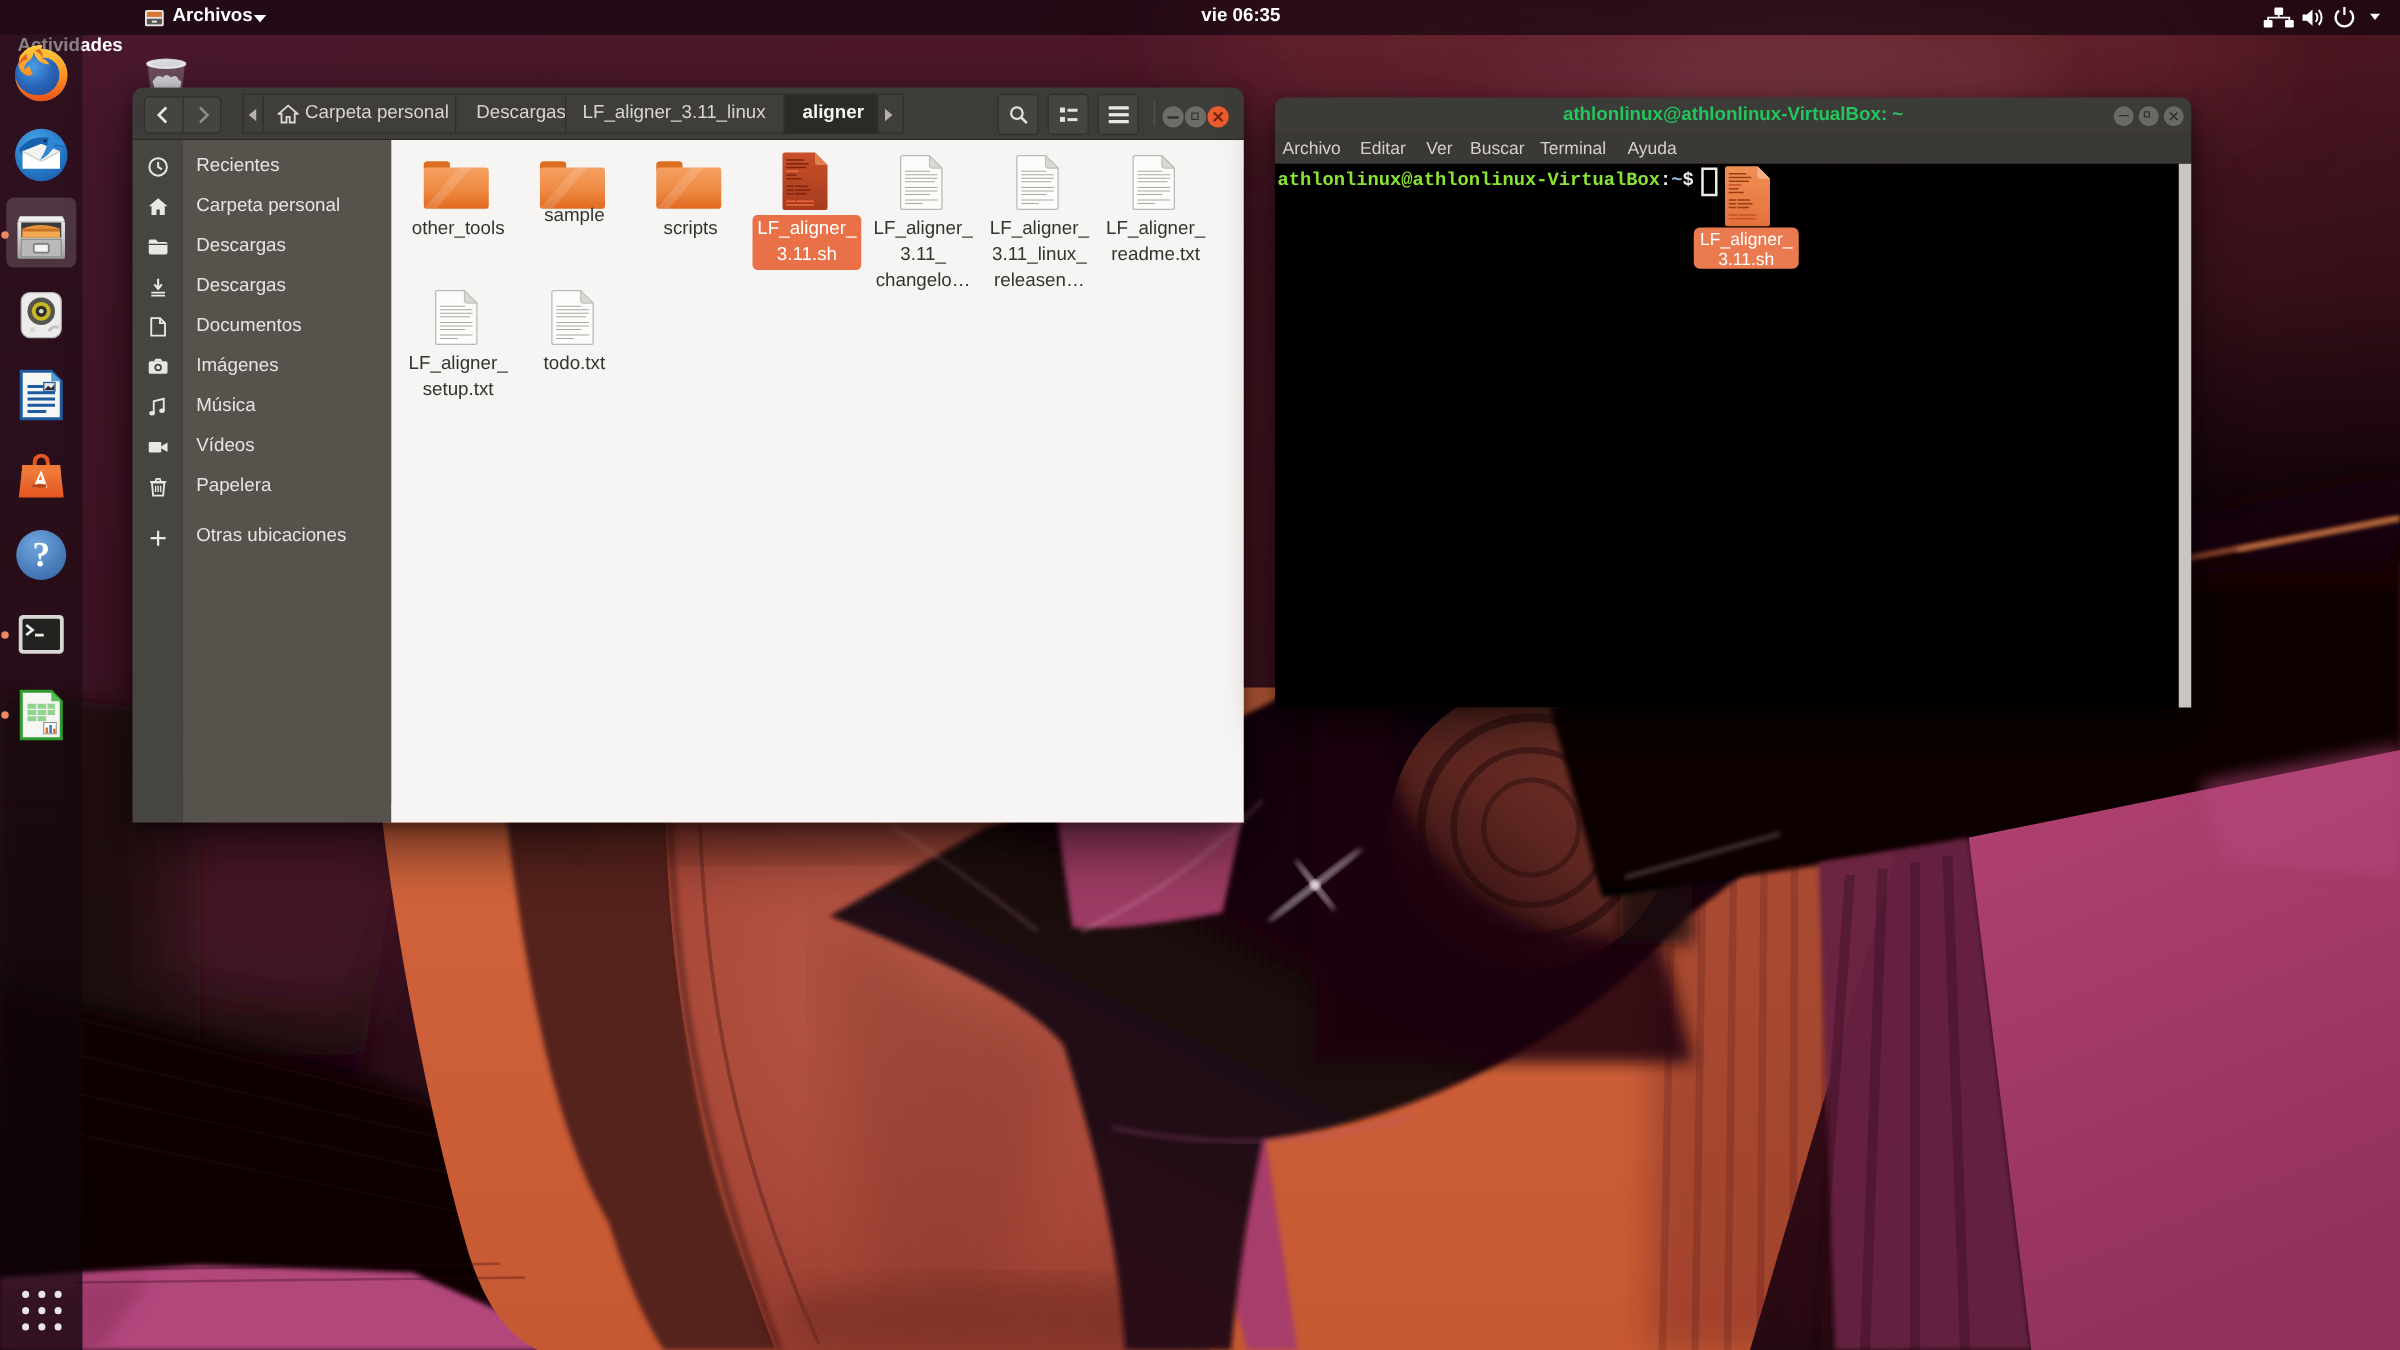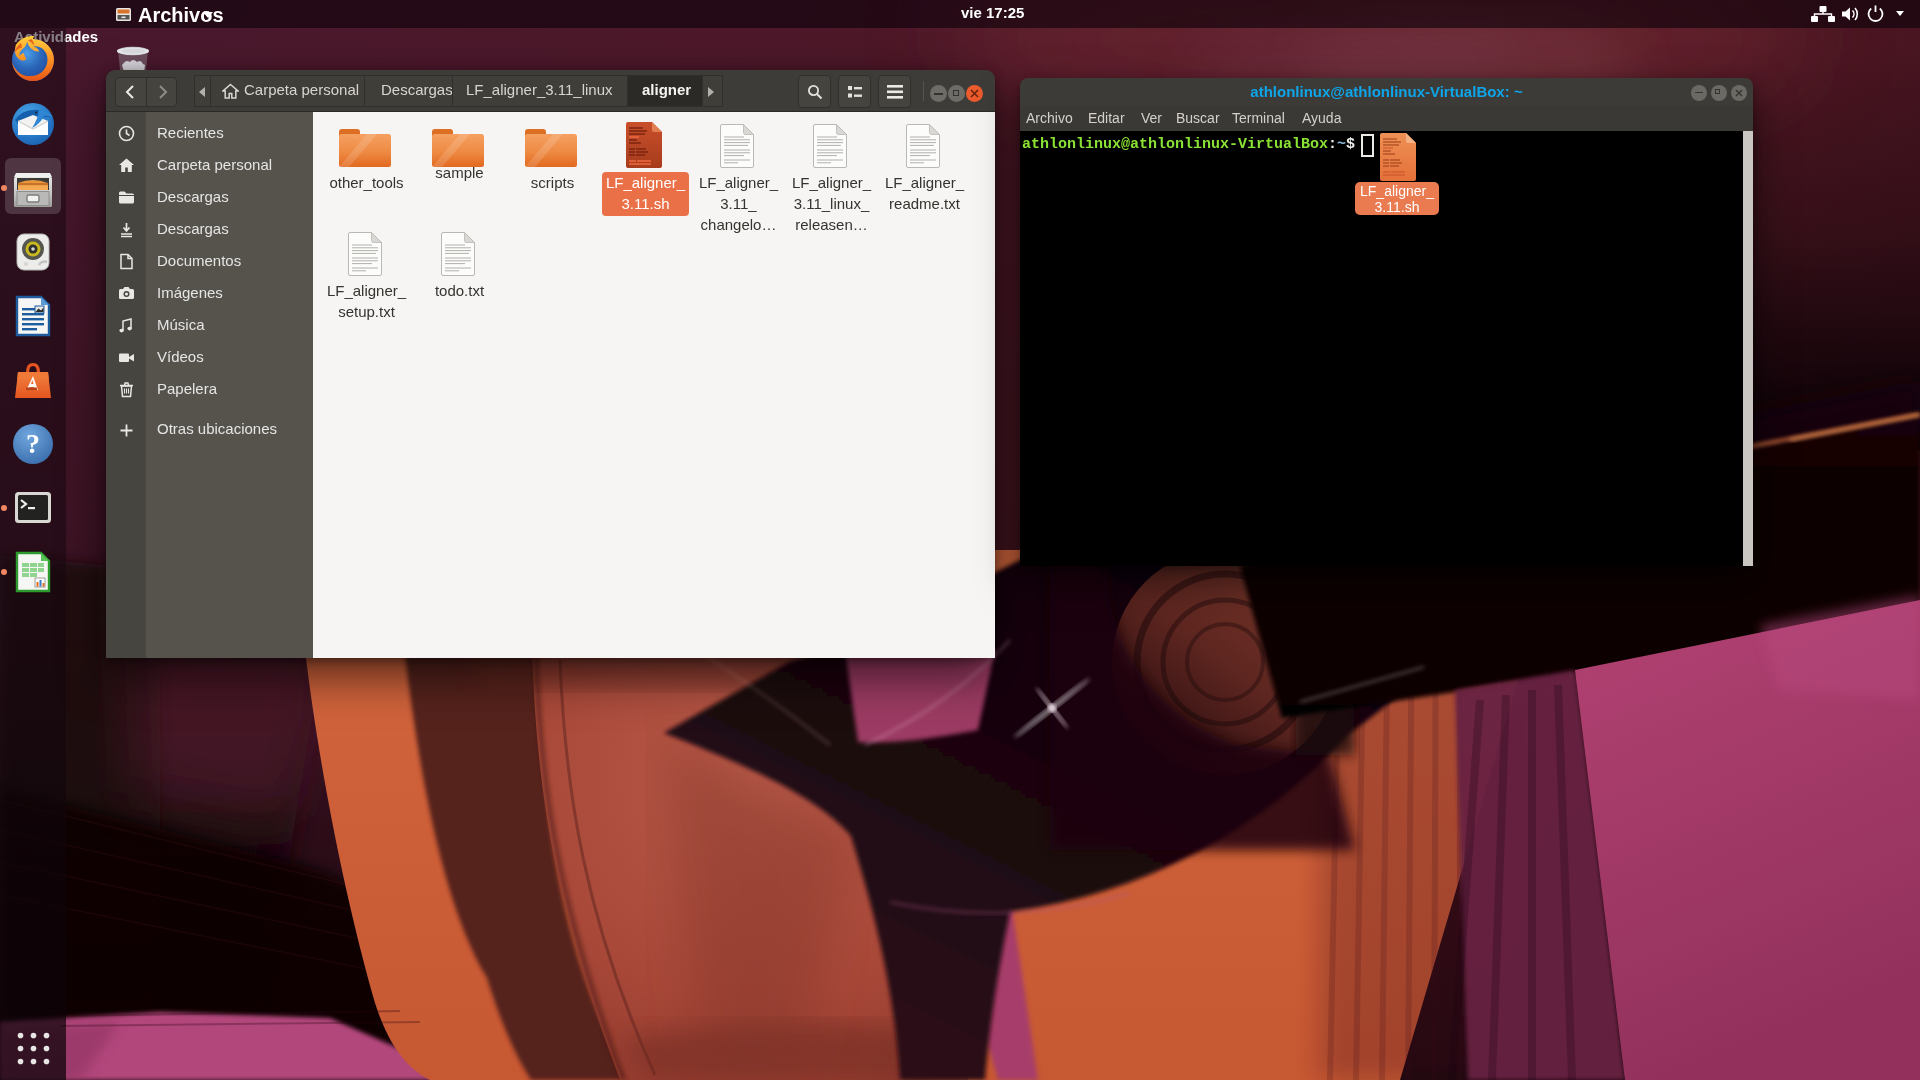--- a/index.html
+++ b/index.html
@@ -1,41 +1,41 @@
 <!DOCTYPE html>
 <html><head>
 <meta charset="utf-8">
 <style>
 * { margin:0; padding:0; box-sizing:border-box; }
 html,body { width:1920px; height:1080px; overflow:hidden; background:#3a1222; font-family:"Liberation Sans", sans-serif; -webkit-font-smoothing:antialiased; }
 #wp { position:absolute; left:0; top:0; }
 #topbar { position:absolute; left:0; top:0; width:1920px; height:28px; background:rgba(12,2,10,0.62); color:#fff; }
 #topbar .act { position:absolute; left:14px; top:4px; font-size:15px; font-weight:bold;margin-top:24px; }
-#topbar .appname { position:absolute; left:138px; top:4px; font-size:20px; font-weight:bold; }
+#topbar .appname { position:absolute; left:138px; top:4px; font-size:15px; font-weight:bold; }
 #topbar .clock { position:absolute; left:961px; top:4px; font-size:15px; font-weight:bold; }
 #dock { position:absolute; left:0; top:28px; width:66px; height:1052px; background:linear-gradient(rgba(24,9,18,0.52), rgba(22,8,16,0.56) 55%, rgba(14,4,9,0.66) 80%, rgba(12,3,8,0.74)); }
 .dicon { position:absolute; left:9px; width:48px; height:48px; }
 .ddot { position:absolute; left:1px; width:6px; height:6px; border-radius:50%; background:#f08763; }
 .dhl { position:absolute; left:5px; width:56px; height:56px; background:rgba(255,255,255,0.16); border-radius:6px; }
 
 #files { position:absolute; left:106px; top:70px; width:889px; height:588px; border-radius:9px 9px 0 0; box-shadow:0 18px 46px rgba(0,0,0,0.6), 0 3px 10px rgba(0,0,0,0.35); }
 #fhead { position:absolute; left:0; top:0; width:889px; height:42px; background:#3e3c38; border-radius:9px 9px 0 0; border-bottom:1px solid #2c2a26; }
 .hbtn { position:absolute; top:5px; height:32px; background:#46443f; border:1px solid #312f2b; border-radius:4px; }
 .pseg { position:absolute; top:5px; height:32px; background:#403e39; border:1px solid #312f2b; color:#d6d3ce; font-size:15px; text-align:center; }
 #fside { position:absolute; left:40px; top:42px; width:167px; height:546px; background:#55534b; }
 #fsideic { position:absolute; left:0; top:42px; width:40px; height:546px; background:#474540; }
 #fmain { position:absolute; left:207px; top:42px; width:682px; height:546px; background:#f6f5f3; }
 .srow { position:absolute; left:11px; color:#e5e5e5; font-size:15px; }
 .sic { position:absolute; left:12px; width:17px; height:17px; }
 .cell { position:absolute; width:93px; text-align:center; color:#35332f; font-size:15px; line-height:21px; }
 #fstatus { position:absolute; left:555px; top:557px; width:334px; height:31px; background:#fff; border:1px solid #d5d2cd; border-bottom:none; border-right:none; border-radius:5px 0 0 0; font-size:15px; color:#46443f; line-height:29px; padding-left:14px; }
 
 #term { position:absolute; left:1020px; top:78px; width:733px; height:488px; border-radius:8px 8px 0 0; box-shadow:0 16px 40px rgba(0,0,0,0.55), 0 3px 9px rgba(0,0,0,0.3); }
 #thead { position:absolute; left:0; top:0; width:733px; height:28px; background:#3d3b37; border-radius:8px 8px 0 0; }
-#ttitle { position:absolute; left:0; top:5px; width:733px; text-align:center; color:#0ea5e9; font-size:15px; font-weight:bold; }
+#ttitle { position:absolute; left:0; top:5px; width:733px; text-align:center; color:#22c55e; font-size:15px; font-weight:bold; }
 #tmenu { position:absolute; left:0; top:28px; width:733px; height:25px; background:#3b3935; color:#d4d1cb; font-size:14px; }
 #tmenu span { position:absolute; top:4px; }
 #tbody { position:absolute; left:0; top:53px; width:733px; height:435px; background:#000000; }
 #tscroll { position:absolute; left:723px; top:53px; width:10px; height:435px; background:#c9c6c1; }
 #tprompt { position:absolute; left:2px; top:5px; font-family:"Liberation Mono", monospace; font-size:15px; font-weight:bold; white-space:pre; }
 #tcursor { position:absolute; left:341px; top:3px; width:13px; height:23px; border:2px solid #eceae6; }
 #draglabel { position:absolute; left:335px; top:51px; width:84px; height:33px; background:#ea7a50; border-radius:5px; color:#fff; font-size:14px; text-align:center; line-height:16px; padding-top:1px; }
 #trash { position:absolute; left:111px; top:44px; }
 </style>
 </head>
@@ -191,21 +191,21 @@
 <div id="topbar">
   <div class="act">Actividades</div>
   <svg style="position:absolute;left:115px;top:6px" width="17" height="17" viewBox="0 0 17 17">
     <rect x="1" y="2" width="15" height="13" rx="1.5" fill="#e8e6e3"></rect>
     <rect x="2.5" y="3.5" width="12" height="4" fill="#d8742c"></rect>
     <rect x="2.5" y="9" width="12" height="4.5" fill="#555553"></rect>
     <rect x="6.5" y="10.5" width="4" height="1.6" fill="#e8e6e3"></rect>
   </svg>
   <div class="appname">Archivos</div>
   <div style="position:absolute;left:203px;top:12px;width:0;height:0;border-left:5px solid transparent;border-right:5px solid transparent;border-top:6px solid #fff"></div>
-  <div class="clock">vie 17:25</div>
+  <div class="clock">vie 06:35</div>
   <svg style="position:absolute;left:1810px;top:5px" width="26" height="18" viewBox="0 0 26 18">
     <rect x="9.5" y="1" width="7" height="6" rx="1" fill="#fff"></rect>
     <rect x="1" y="11" width="7" height="6" rx="1" fill="#fff"></rect>
     <rect x="18" y="11" width="7" height="6" rx="1" fill="#fff"></rect>
     <path d="M13 7 v2 M4.5 11 v-2 h17 v2" stroke="#fff" stroke-width="1.4" fill="none"></path>
   </svg>
   <svg style="position:absolute;left:1840px;top:5px" width="20" height="18" viewBox="0 0 20 18">
     <path d="M2 6.5 h3.5 L10 2.5 v13 L5.5 11.5 H2 z" fill="#fff"></path>
     <path d="M12.5 5.5 a5 5 0 0 1 0 7 M15 3 a9 9 0 0 1 0 12" stroke="#fff" stroke-width="1.6" fill="none"></path>
   </svg>

